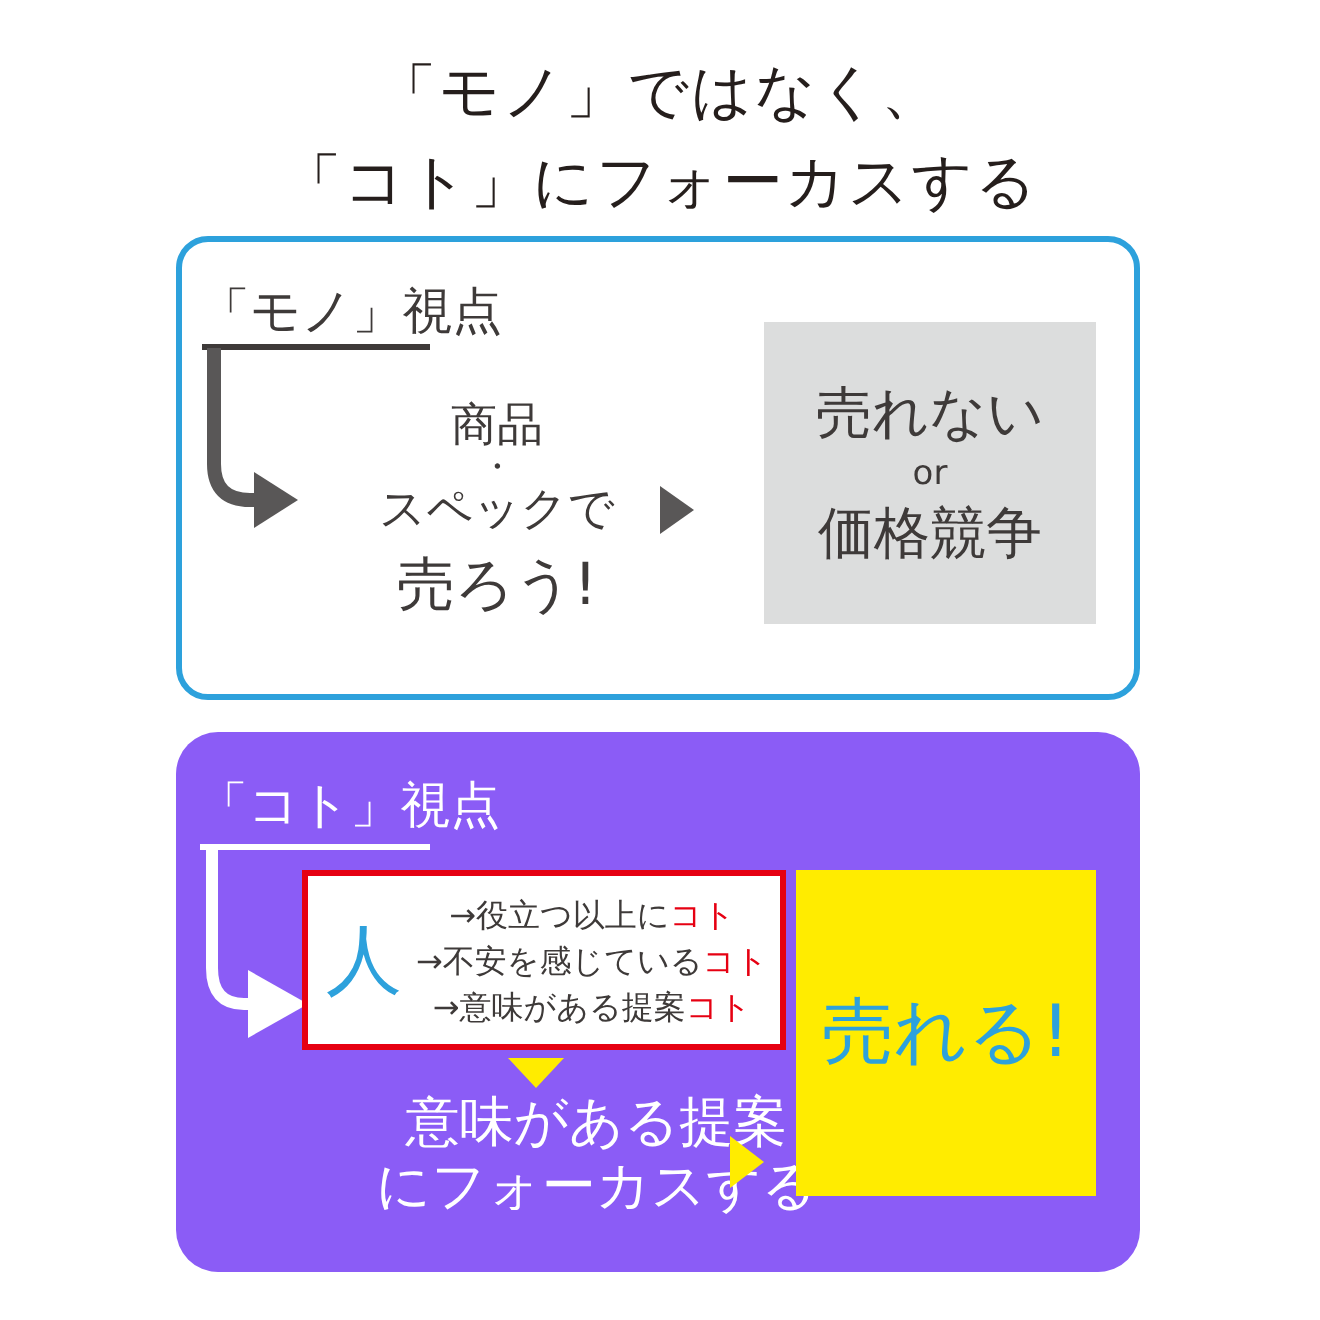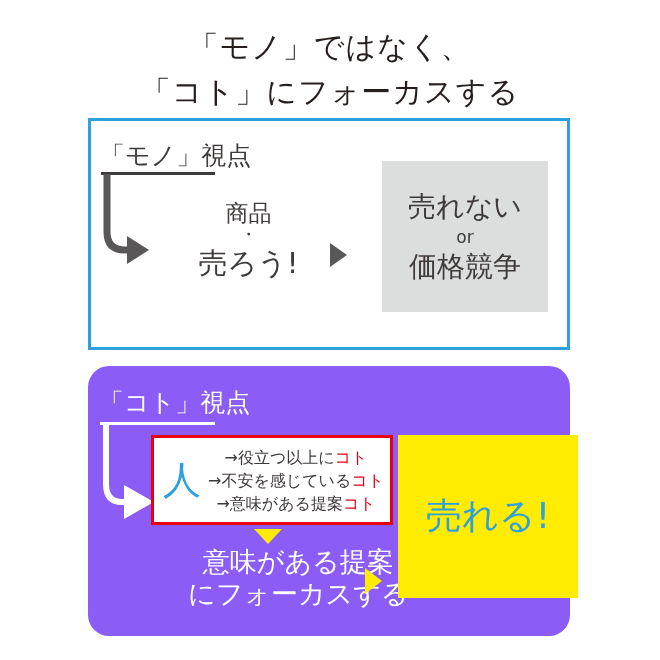--- a/index.html
+++ b/index.html
@@ -25,21 +25,21 @@
     color: #251e1c;
   }
 
   
   .mono-panel {
     position: absolute;
     left: 88px; top: 118px;
     width: 482px; height: 232px;
     background: #ffffff;
     border: 3px solid #2da1dc;
-    border-radius: 0;
+    border-radius: 16px;
   }
   .mono-panel .panel-label {
     position: absolute;
     left: 9px; top: 18px;
     font-size: 25px;
     color: #3e3a39;
     white-space: nowrap;
   }
   .mono-panel .label-underline {
     position: absolute;
@@ -157,21 +157,21 @@
     position: absolute;
     left: 277px; top: 202px;
     width: 0; height: 0;
     border-top: 13px solid transparent;
     border-bottom: 13px solid transparent;
     border-left: 17px solid #ffec00;
   }
   .result-yellow {
     position: absolute;
     left: 310px; top: 69px;
-    width: 180px; height: 163px;
+    width: 150px; height: 163px;
     background: #ffec00;
     display: flex;
     align-items: center;
     justify-content: center;
   }
   .result-yellow .sells {
     font-size: 36px;
     color: #2da1dc;
     white-space: nowrap;
   }
@@ -191,20 +191,21 @@
     <div class="label-underline"></div>
 
     <svg class="l-arrow" width="50" height="92" viewBox="0 0 50 92">
       <path d="M4 0 L4 58 Q4 76 22 76 L26 76" fill="none" stroke="#595757" stroke-width="7"></path>
       <polygon points="24,62 24,90 46,76" fill="#595757"></polygon>
     </svg>
 
     <div class="approach">
       <div class="ap-line">商品</div>
       <div class="ap-dot">・</div>
+      <div class="ap-line2">スペックで</div>
       <div class="ap-big">売ろう!</div>
     </div>
 
     <div class="tri-right-gray"></div>
 
     <div class="result-gray">
       <div class="rg-line">売れない</div>
       <div class="rg-or">or</div>
       <div class="rg-line">価格競争</div>
     </div>

